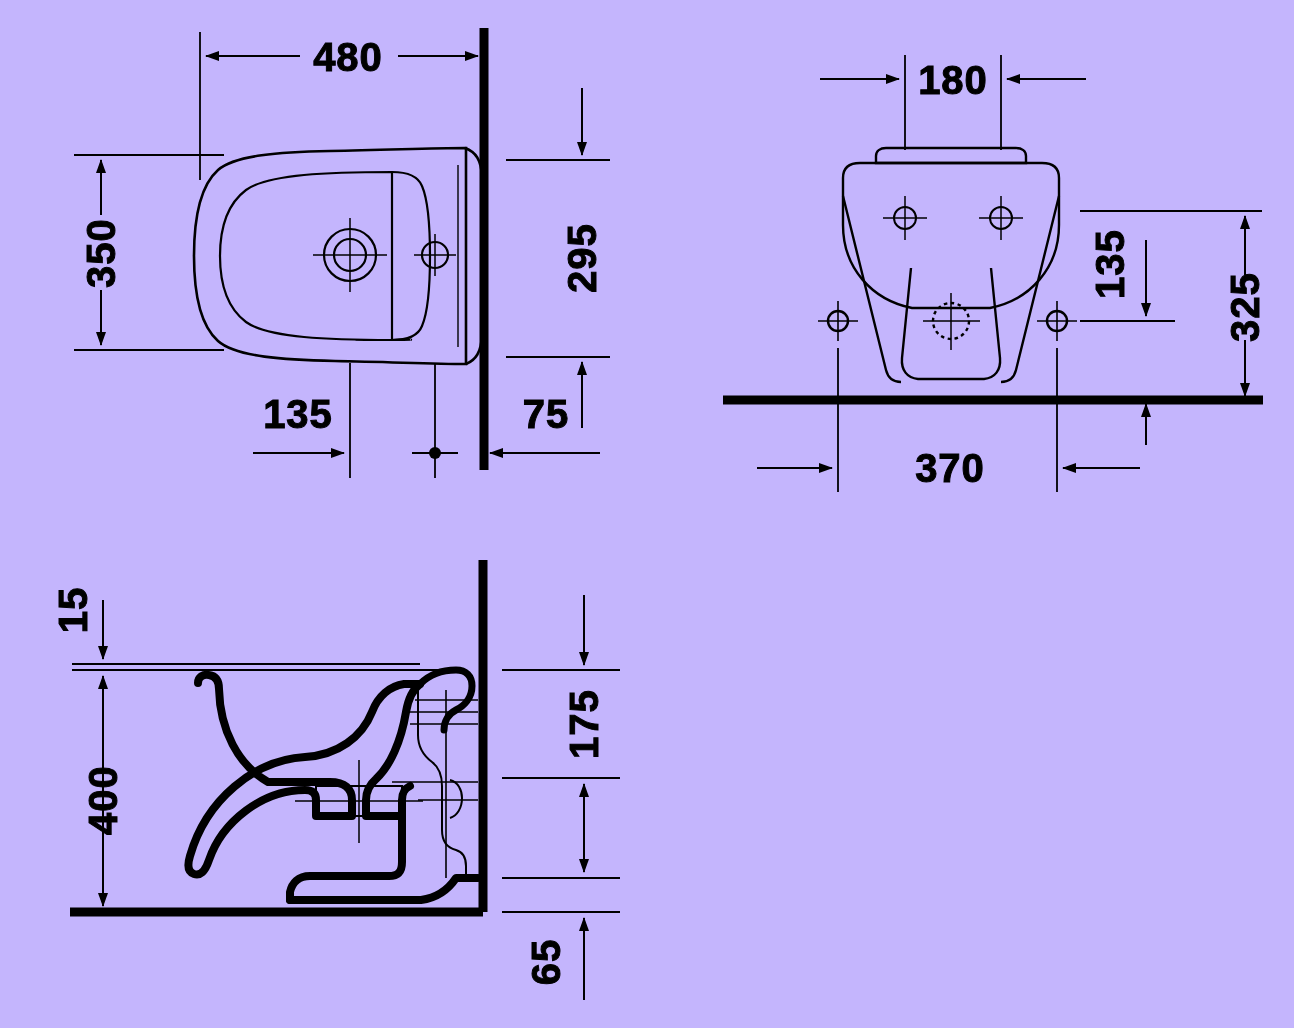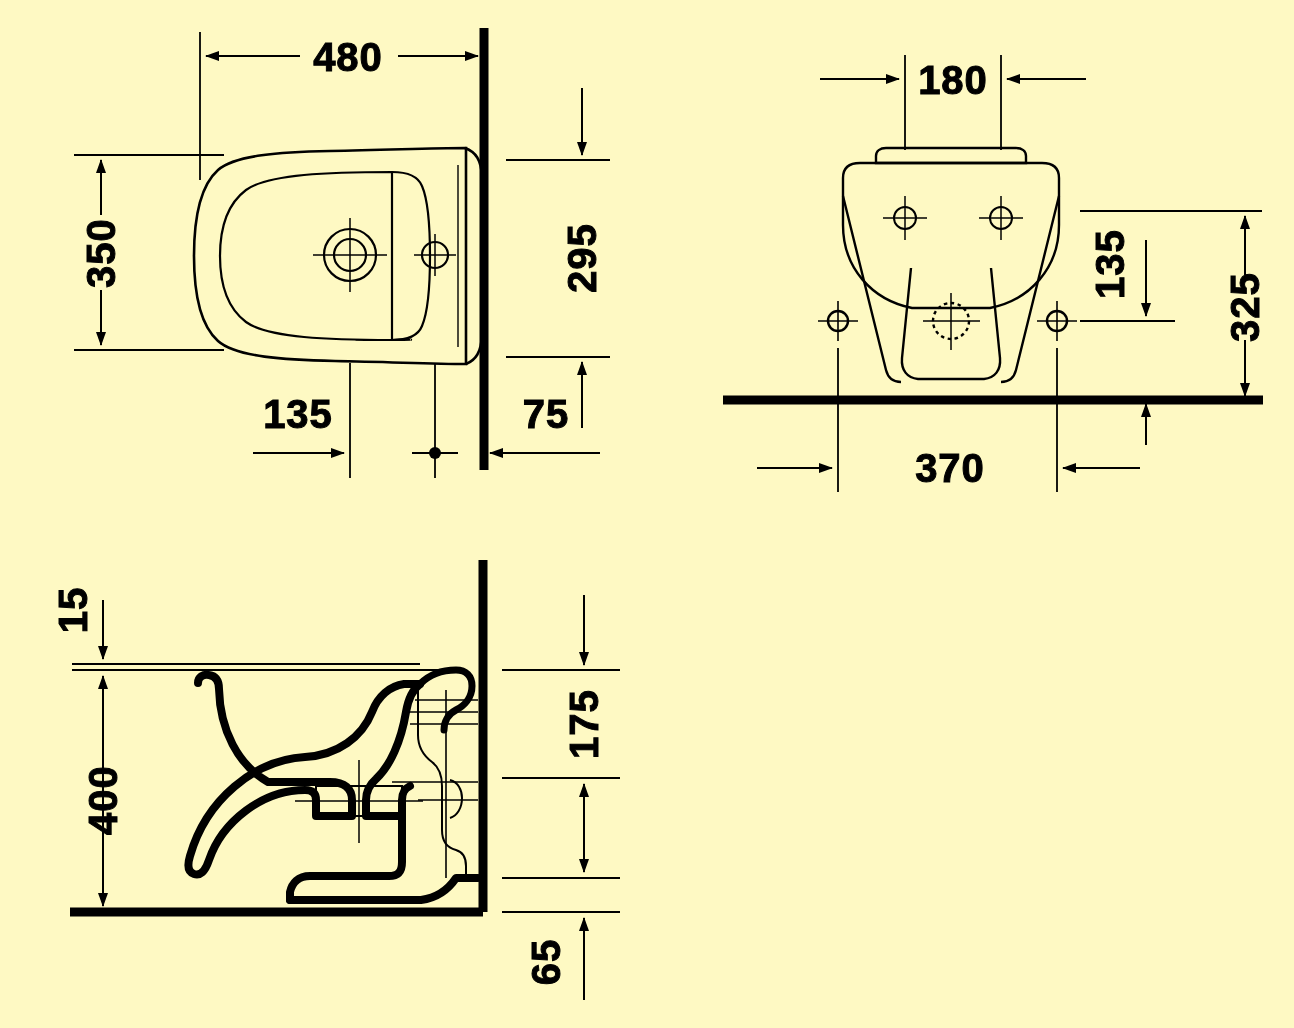--- a/index.html
+++ b/index.html
@@ -7,21 +7,21 @@
     padding: 0;
     background: #ffffff;
   }
   body {
     font-family: "Liberation Sans", sans-serif;
   }
   #sheet {
     position: relative;
     width: 1294px;
     height: 1028px;
-    background: #fef9c3;
+    background: #c4b5fd;
     overflow: hidden;
   }
   #sheet svg {
     display: block;
     width: 1294px;
     height: 1028px;
   }
   .dimtext {
     font-family: "Liberation Sans", sans-serif;
     font-weight: bold;

